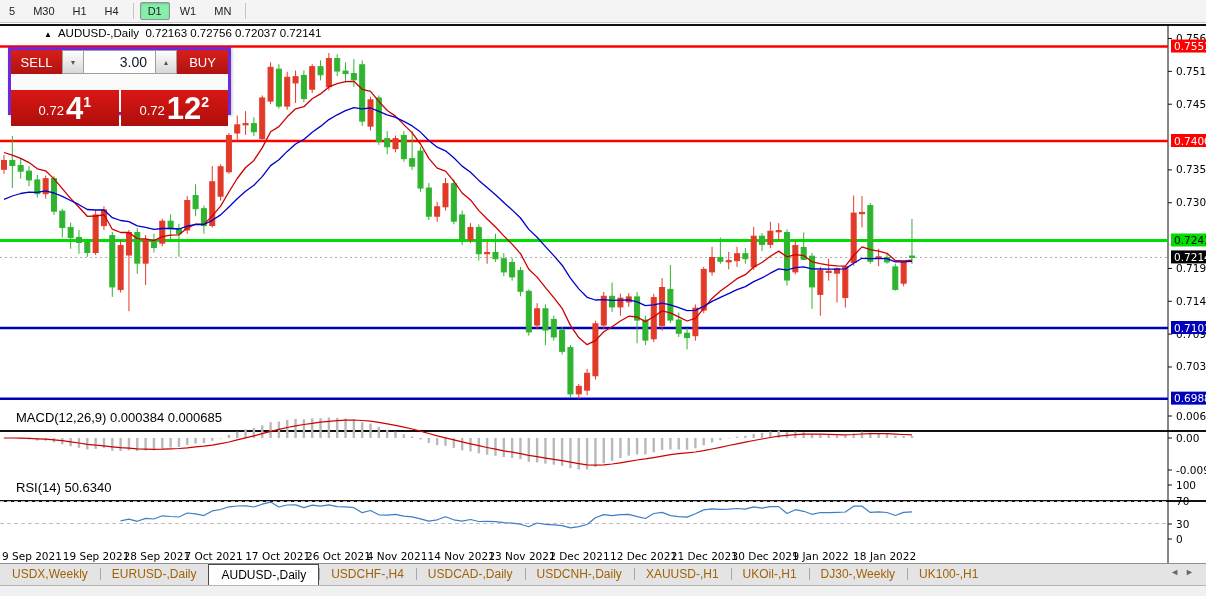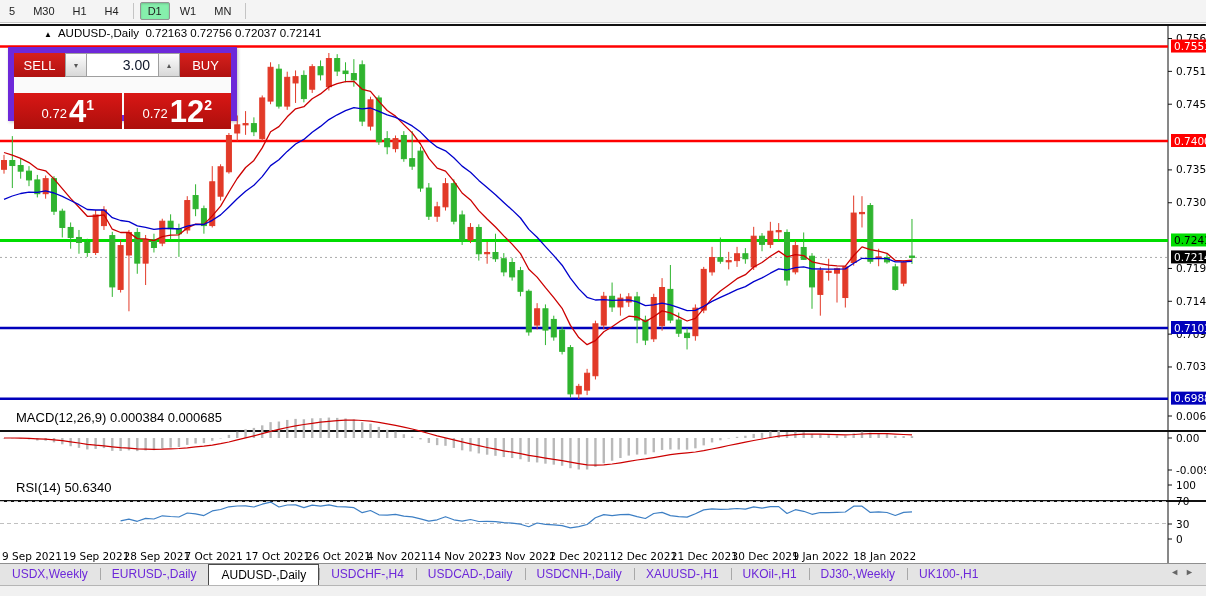--- a/index.html
+++ b/index.html
@@ -9,34 +9,34 @@
   .tfbtn{font-size:11px;color:#222;padding:2px 7px;margin:0 1px;border:1px solid transparent;border-radius:2px;cursor:default;}
   .tfbtn.active{background:#86efac;border:1px solid #949494;box-shadow:inset 0 1px 2px rgba(0,0,0,.18);}
   .tbsep{width:1px;height:16px;background:#c4c4c4;margin:0 5px;}
   
   #chartwin{position:absolute;left:0;top:24px;width:1206px;height:539px;background:#fff;border-top:2px solid #111;}
   #charttitle{position:absolute;left:12px;top:1px;font-size:11.5px;color:#000;z-index:30;margin-left:32px;}
   #charttitle .tri{font-size:8px;margin-right:6px;}
   .panelabel{position:absolute;left:16px;font-size:13px;color:#000;z-index:30;}
   #svgchart{position:absolute;left:0;top:0;z-index:5;}
   
-  #tradepanel{position:absolute;left:8px;top:21px;width:217px;height:62px;background:#fafafa;border:6px solid #6d28d9;box-shadow:1px 1px 3px rgba(0,0,0,.25);z-index:40;}
+  #tradepanel{position:absolute;left:8px;top:21px;width:217px;height:62px;background:#fafafa;border:3px solid #6d28d9;box-shadow:1px 1px 3px rgba(0,0,0,.25);z-index:40;}
   #tp-row1{display:flex;height:24px;}
   .tpbtn{width:51px;height:24px;color:#fff;font-size:13px;display:flex;align-items:center;justify-content:center;background:linear-gradient(#d6201c,#b01210);cursor:pointer;}
   .spin{width:22px;height:24px;background:linear-gradient(#fdfdfd,#d8d8d8);border:1px solid #9f9f9f;box-sizing:border-box;display:flex;align-items:center;justify-content:center;font-size:8px;color:#555;cursor:pointer;}
   #tp-vol{flex:1;height:24px;background:#fff;border-top:1px solid #9f9f9f;border-bottom:1px solid #9f9f9f;box-sizing:border-box;font-size:14px;color:#0f172a;display:flex;align-items:center;justify-content:flex-end;padding-right:8px;}
   #tp-row2{display:flex;height:36px;margin-top:16px;}
   .tptile{flex:1;background:linear-gradient(#d91715,#ad0f0c);color:#fff;display:flex;align-items:flex-end;justify-content:center;padding-bottom:2px;cursor:pointer;}
   .tptile+.tptile{margin-left:2px;}
   .tp-small{font-size:13px;line-height:26px;}
   .tp-big{font-size:31px;font-weight:bold;line-height:30px;margin-left:2px;}
   .tp-sup{font-size:14px;font-weight:bold;line-height:44px;vertical-align:top;}
   
   #tabbar{position:absolute;left:0;top:563px;width:1206px;height:21px;background:#e4e4e4;border-top:1px solid #8f8f8f;display:flex;align-items:stretch;z-index:30;}
-  .tab{font-size:12px;color:#6d28d9;padding:3px 12px 0 12px;position:relative;cursor:pointer;white-space:nowrap;}
+  .tab{font-size:12px;color:#a16207;padding:3px 12px 0 12px;position:relative;cursor:pointer;white-space:nowrap;}
   .tab:not(.active):not(:first-child)::before{content:"";position:absolute;left:0;top:4px;height:12px;width:1px;background:#a8a8a8;}
   .tab.active{background:#fff;color:#000;border:1px solid #4a4a4a;border-bottom:none;margin-top:0px;z-index:2;}
   #tabstrip{position:absolute;left:0;top:585px;width:1206px;height:11px;background:#f1f1f1;border-top:1px solid #b5b5b5;z-index:30;}
   #tabarrows{position:absolute;right:6px;top:567px;z-index:35;font-size:9px;color:#666;letter-spacing:6px;cursor:pointer;}
 </style>
 </head>
 <body>
 
 <div id="app">
 

